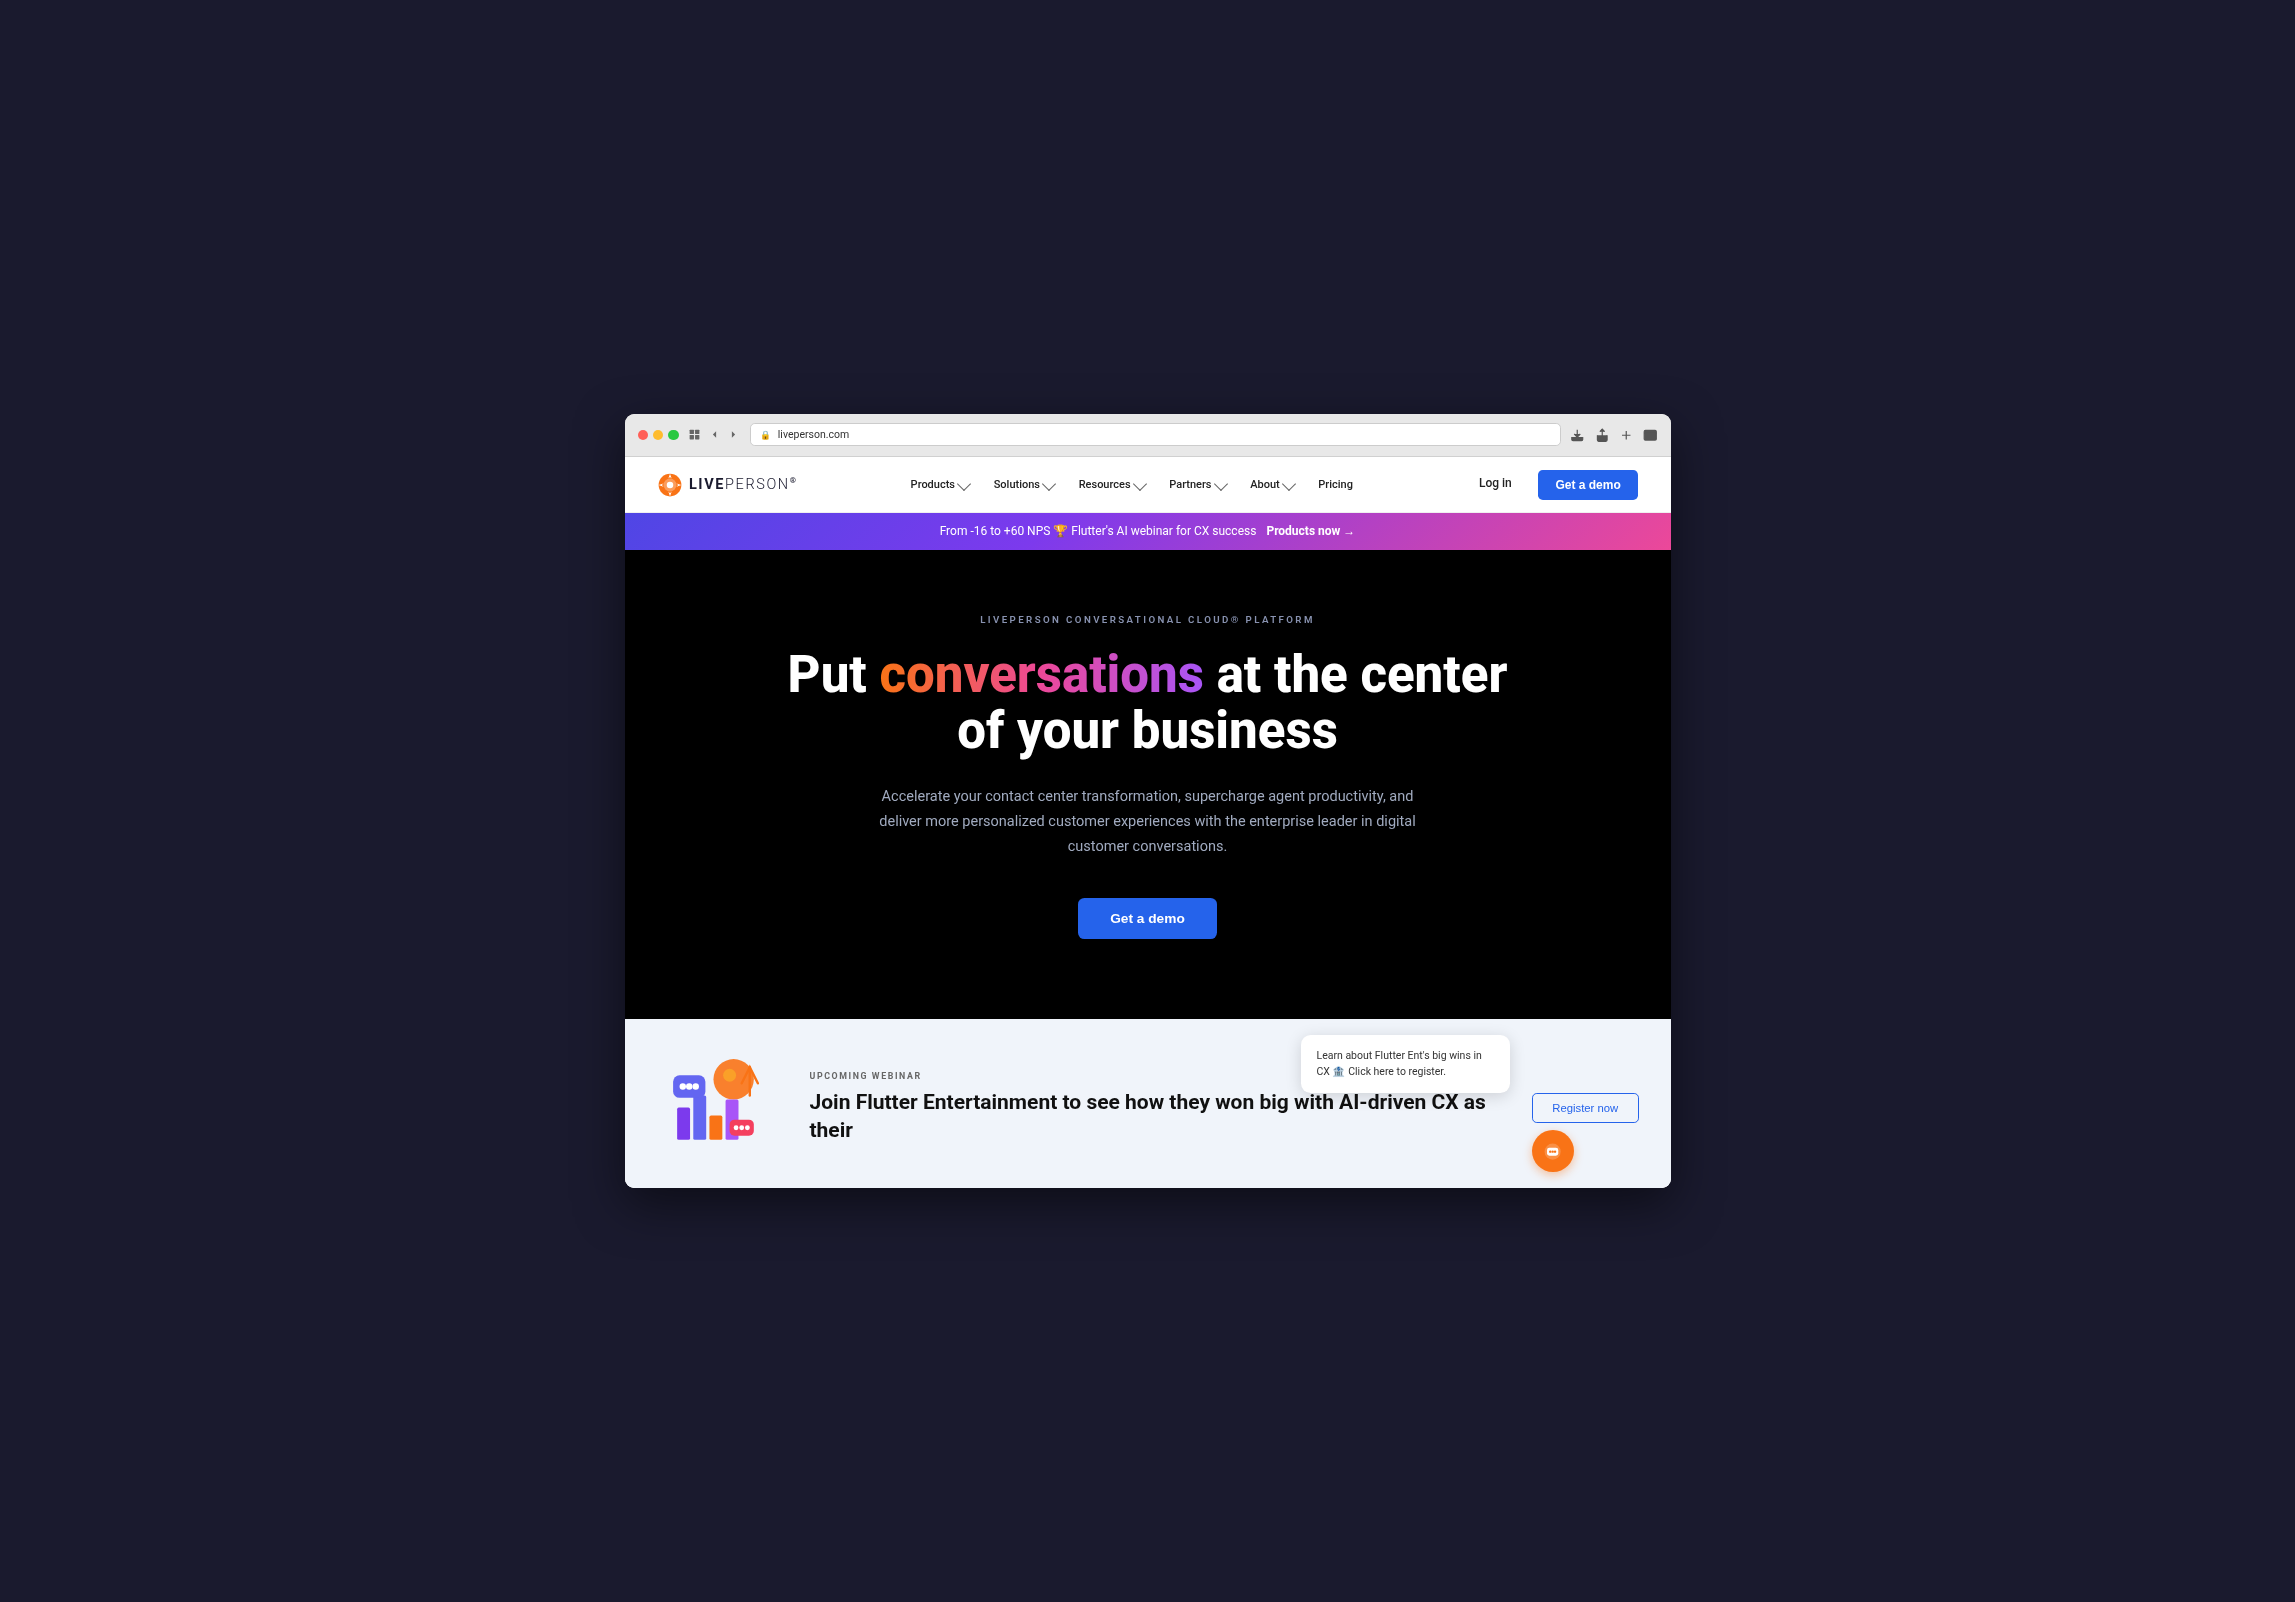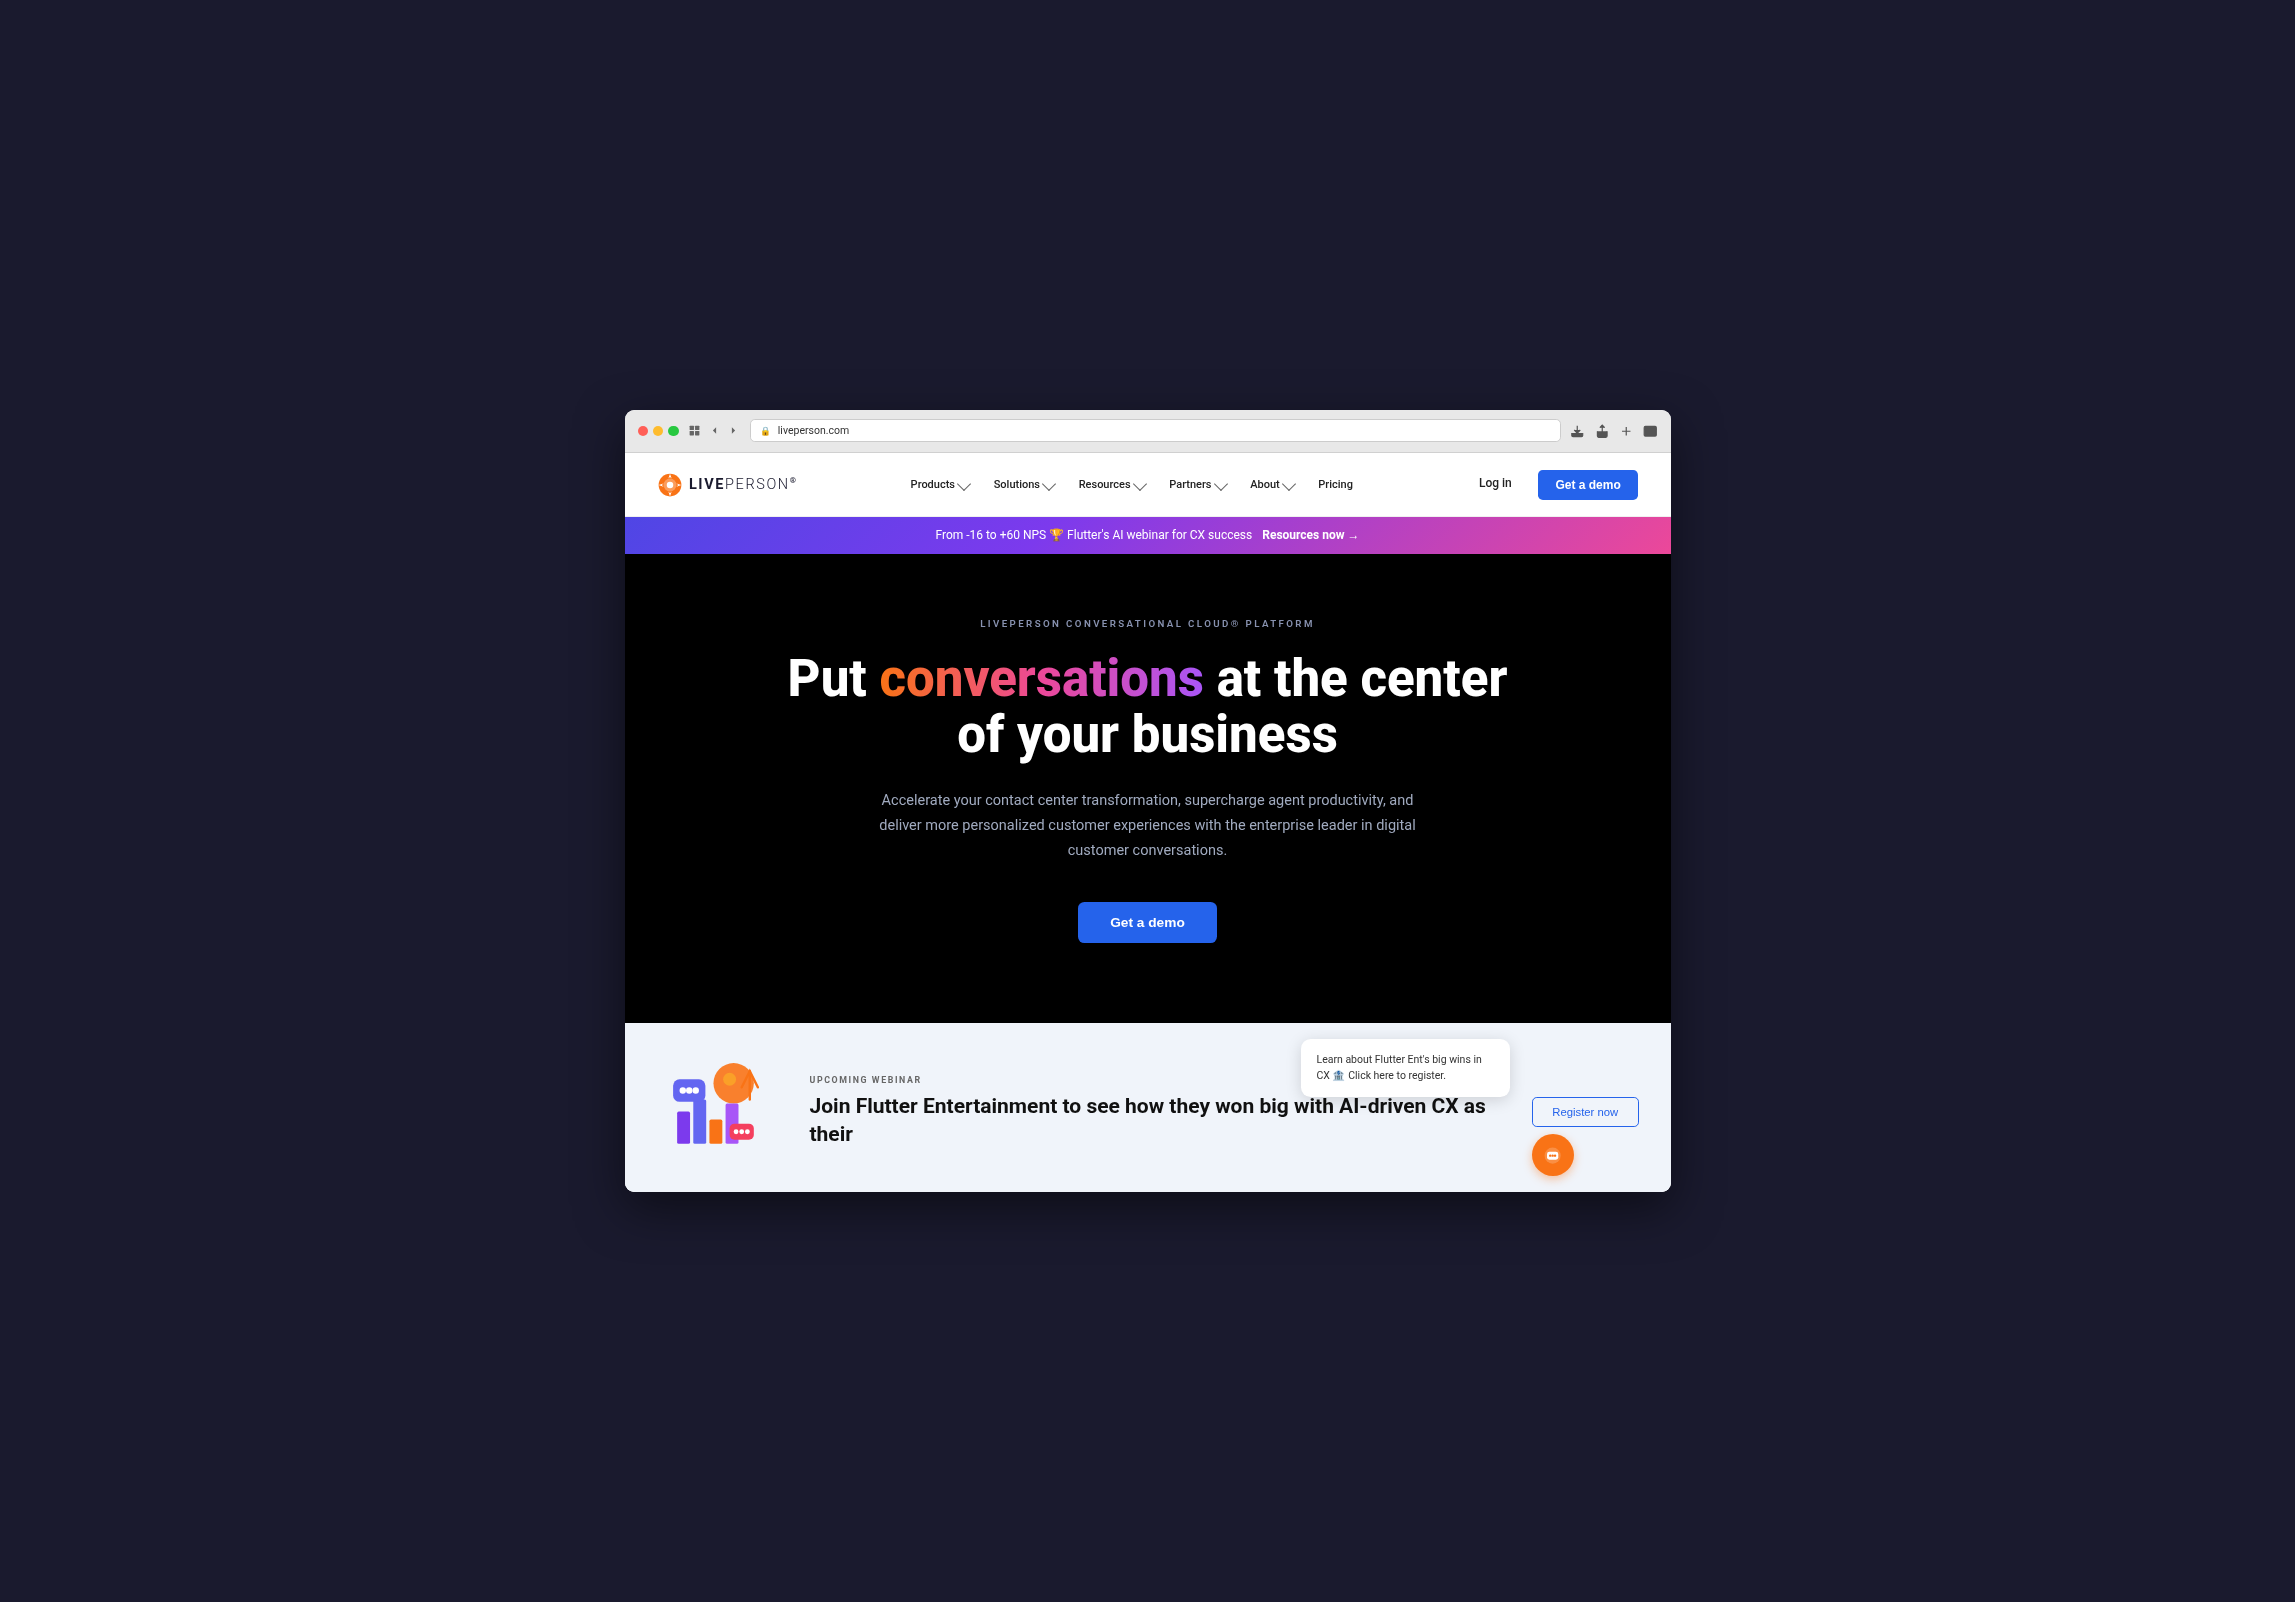--- a/index.html
+++ b/index.html
@@ -93,21 +93,21 @@
 
     
     .website {
       background: #fff;
     }
 
     
     .site-header {
       background: #fff;
       padding: 6px 32px;
-      height: 64px;
+      height: 56px;
       display: flex;
       align-items: center;
       justify-content: space-between;
       border-bottom: 0.8px solid #f0f0f0;
       position: relative;
       z-index: 10;
     }
 
     .logo {
       display: flex;
@@ -451,21 +451,21 @@
       </nav>
 
       <div class="header-actions">
         <span class="login-btn">Log in</span>
         <button class="demo-btn">Get a demo</button>
       </div>
     </header>
 
     <div class="announcement-banner">
       <span class="banner-text">From -16 to +60 NPS 🏆 Flutter's AI webinar for CX success</span>
-      <a class="banner-link">Resources now →</a>
+      <a class="banner-link">Products now →</a>
     </div>
 
     <section class="hero">
       <p class="hero-eyebrow">LIVEPERSON CONVERSATIONAL CLOUD® PLATFORM</p>
       <h1 class="hero-heading">
         <span>Put </span><span class="highlight">conversations</span><span> at the center of your business</span>
       </h1>
       <p class="hero-subtext">Accelerate your contact center transformation, supercharge agent productivity, and deliver more personalized customer experiences with the enterprise leader in digital customer conversations.</p>
       <button class="hero-cta">Get a demo</button>
     </section>

